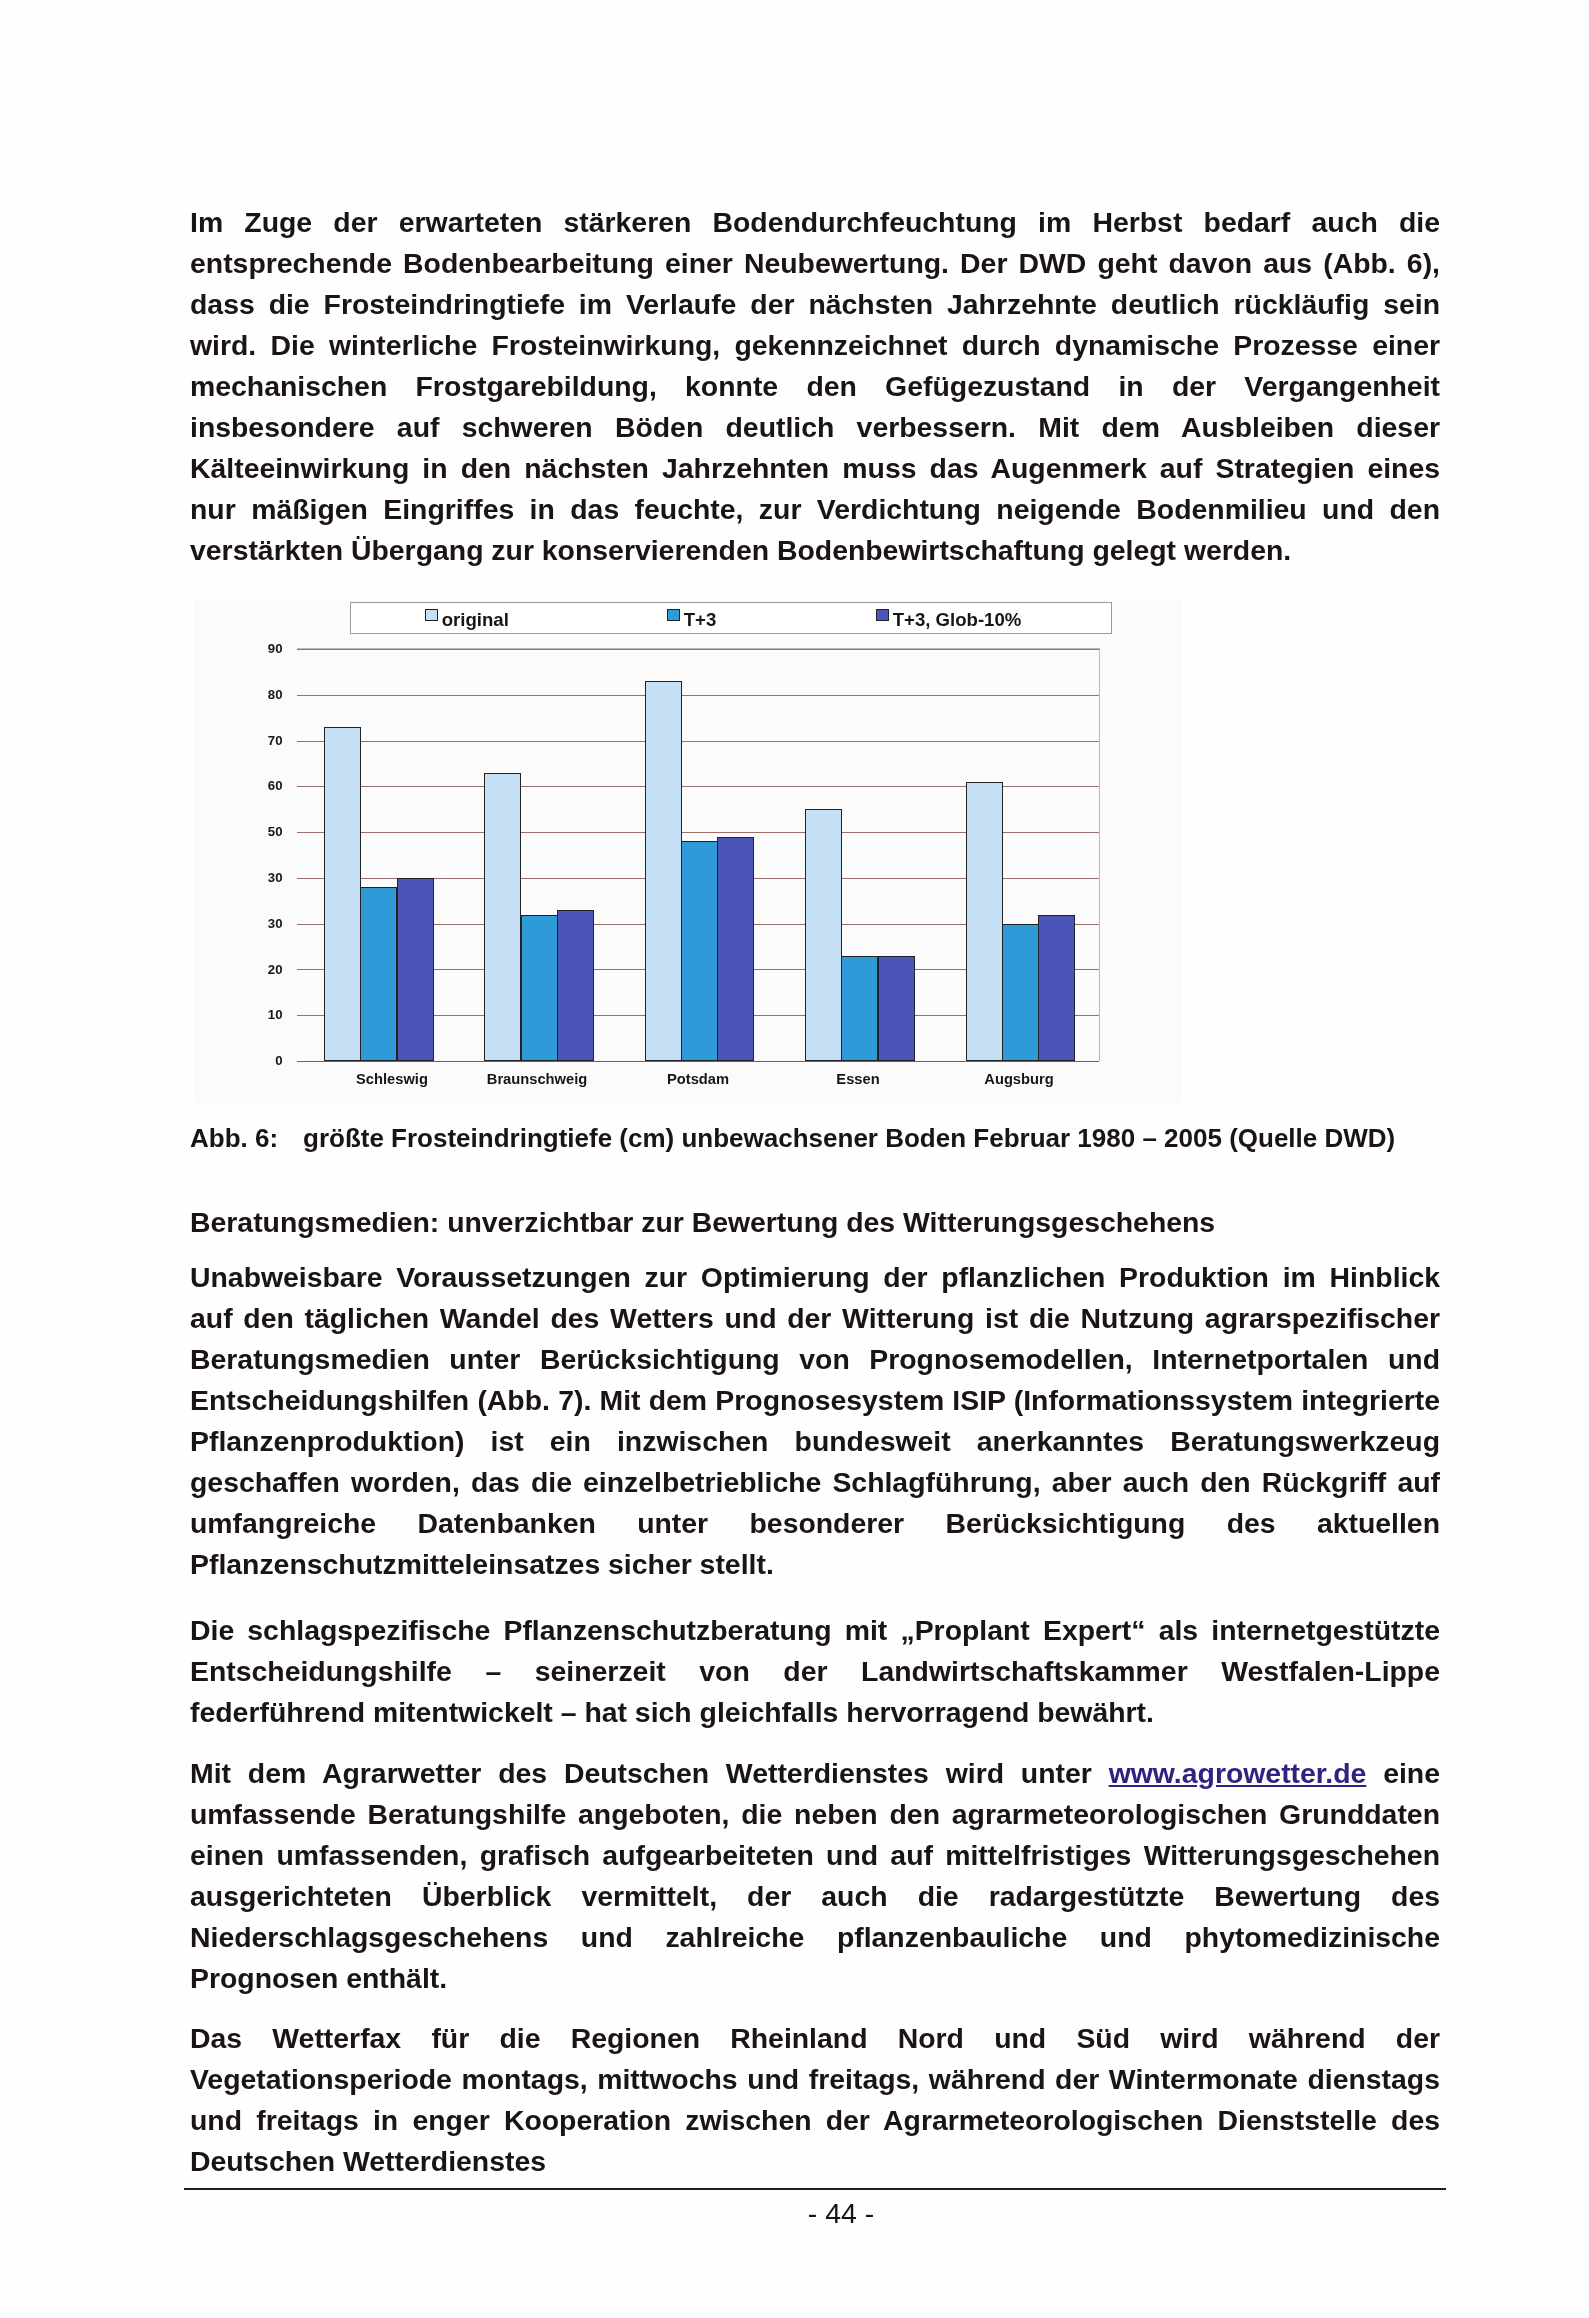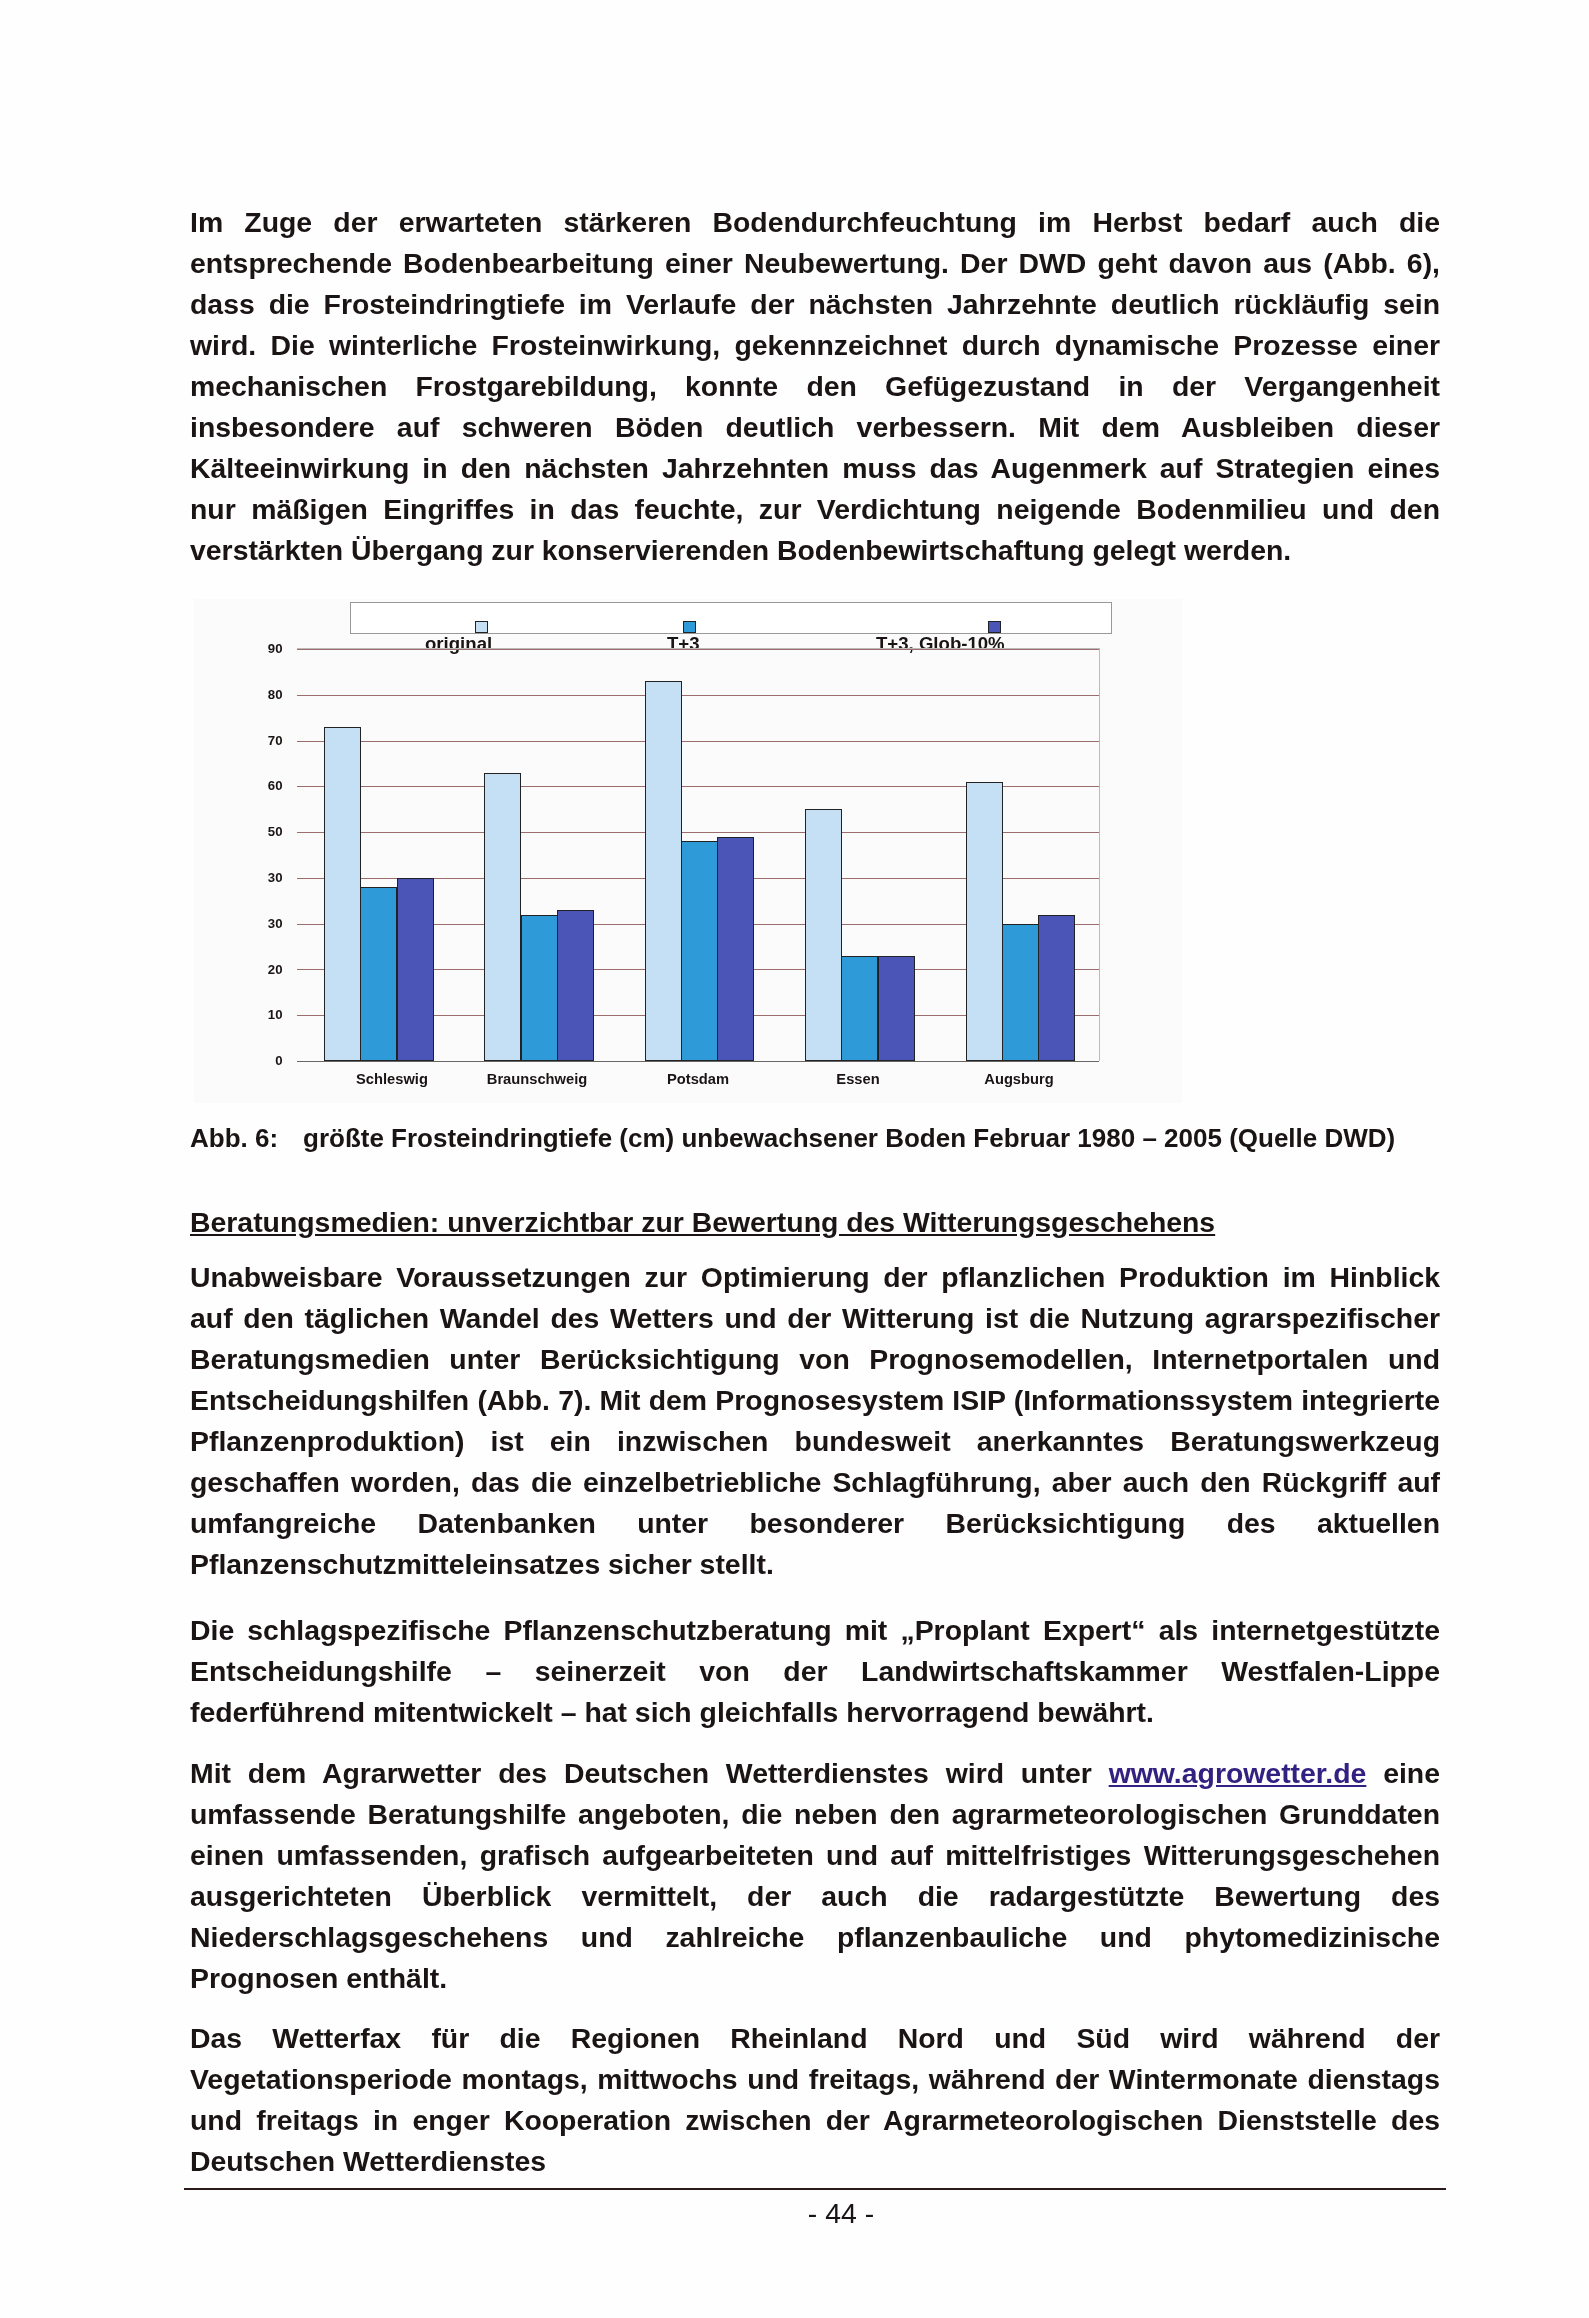--- a/index.html
+++ b/index.html
@@ -2,31 +2,31 @@
 <html style="font-size:7.8px"><head>
 <meta charset="utf-8">
 <style>
   html,body{margin:0;padding:0;background:#fefefe;}
   body{width:1590px;height:2319px;position:relative;overflow:hidden;font-family:"Liberation Sans",sans-serif;color:#1a1414;}
   .col{position:absolute;left:190px;width:1250px;font-weight:bold;}
   p{margin:0;font-size:28.4px;line-height:41px;text-align:justify;}
   #p1{top:202px;}
   .chartbox{position:absolute;left:194px;top:599px;width:988px;height:504px;background:#fbfbfb;}
   .legend{position:absolute;left:156px;top:2.5px;width:760px;height:30px;border:1px solid #999;background:#fff;display:flex;align-items:center;font-weight:bold;font-size:18.6px;}
-  .lg{position:absolute;display:flex;align-items:flex-end;top:18px;flex-direction:column;}
+  .lg{position:absolute;display:flex;align-items:flex-start;top:6px;}
   .sw{width:10.8px;height:10.8px;border:1px solid #222;margin-right:3.9px;display:inline-block;}
   .plot{position:absolute;left:103px;top:49px;width:802px;height:412px;border-top:1px solid #bbb;border-right:1px solid #bbb;}
   .grid{position:absolute;left:0;width:100%;height:0;border-top:1px solid #9b6d6d;}
   .ytick{position:absolute;left:-39px;width:24.5px;text-align:right;font-size:13.2px;font-weight:bold;}
   .xaxis{position:absolute;left:0;bottom:-1px;width:100%;border-top:1px solid #666;}
   .bar{position:absolute;bottom:0;border:1px solid #222;box-sizing:border-box;}
   .xl{position:absolute;top:422px;font-size:14.7px;font-weight:bold;text-align:center;width:160px;}
   .caption{position:absolute;left:190px;top:1123px;font-size:26px;font-weight:bold;}
   .caption .num{display:inline-block;width:113px;}
-  h2{position:absolute;left:190px;top:1206px;margin:0;font-size:28.4px;font-weight:bold;text-decoration:underline;}
+  h2{position:absolute;left:190px;top:1206px;margin:0;font-size:28.4px;font-weight:bold;}
   #p2{top:1257px;}
   #p3{top:1610px;}
   #p4{top:1753px;}
   #p5{top:2018px;}
   a{color:#332080;text-decoration:underline;}
   .rule{position:absolute;left:184px;top:2188px;width:1262px;border-top:2px solid #2a1a1a;}
   .pnum{position:absolute;left:0;width:1590px;top:2197px;text-align:center;font-size:28.4px;padding-left:46px;}
 </style>
 </head>
 <body>

